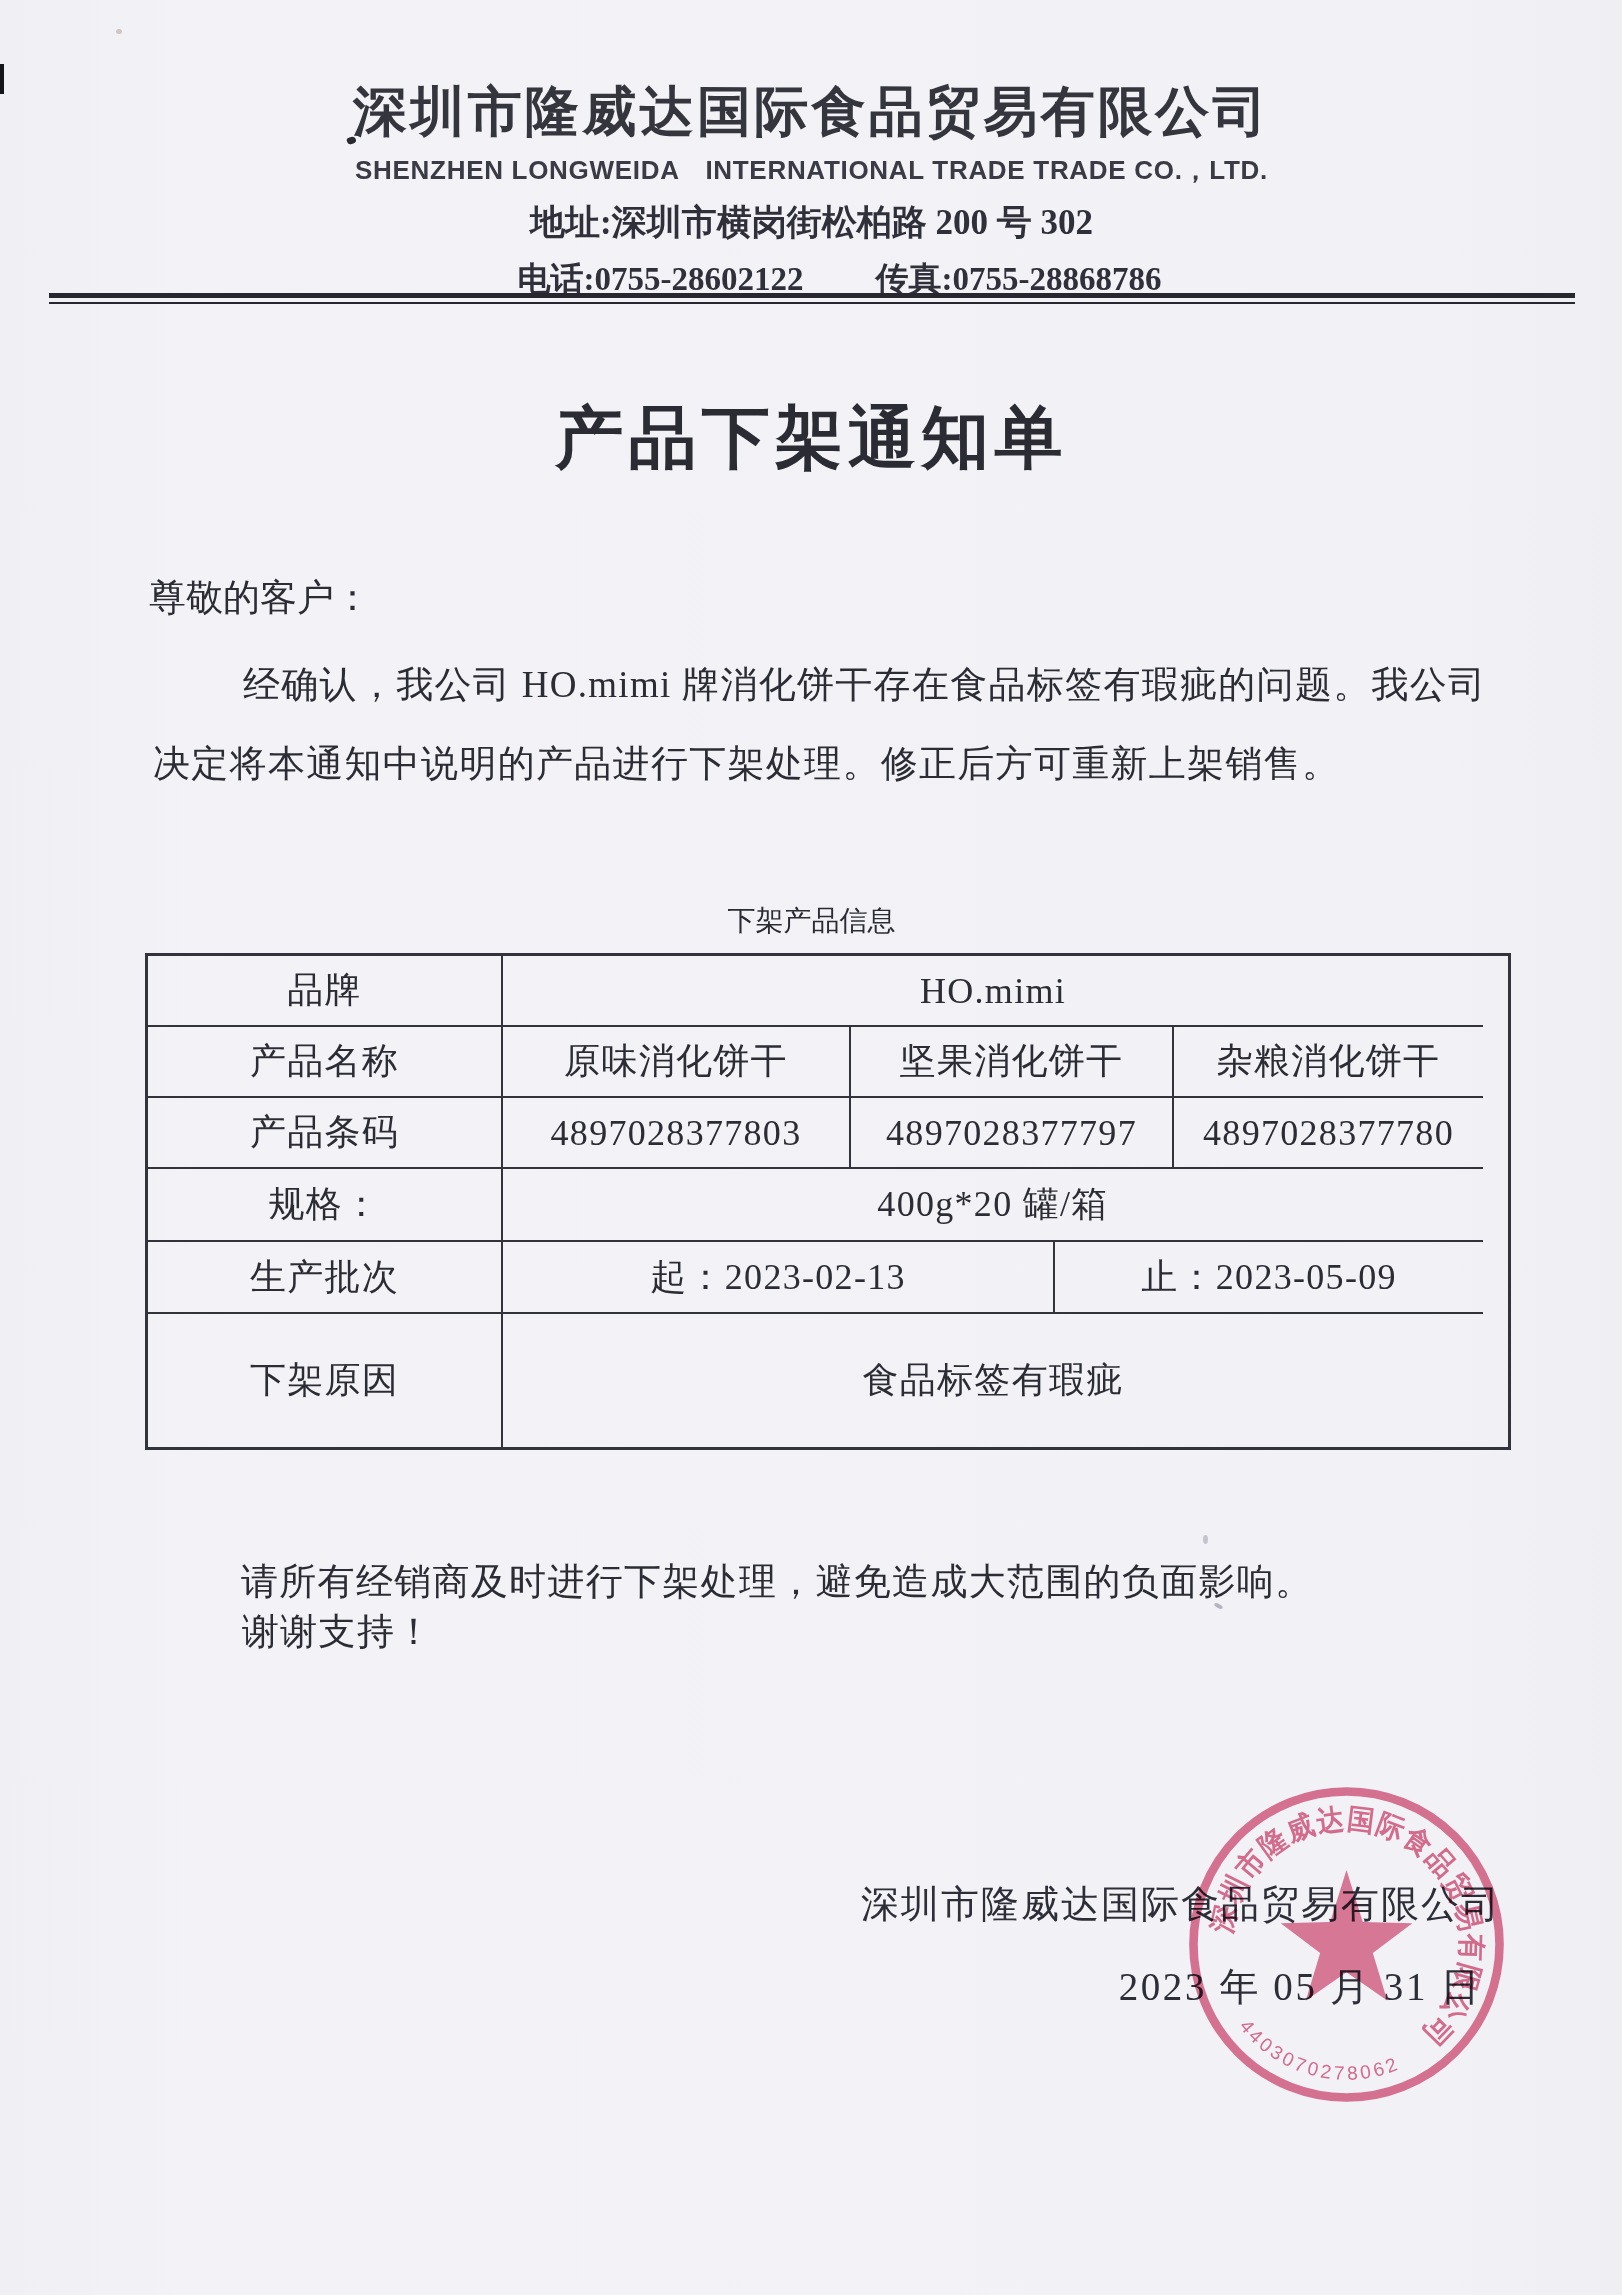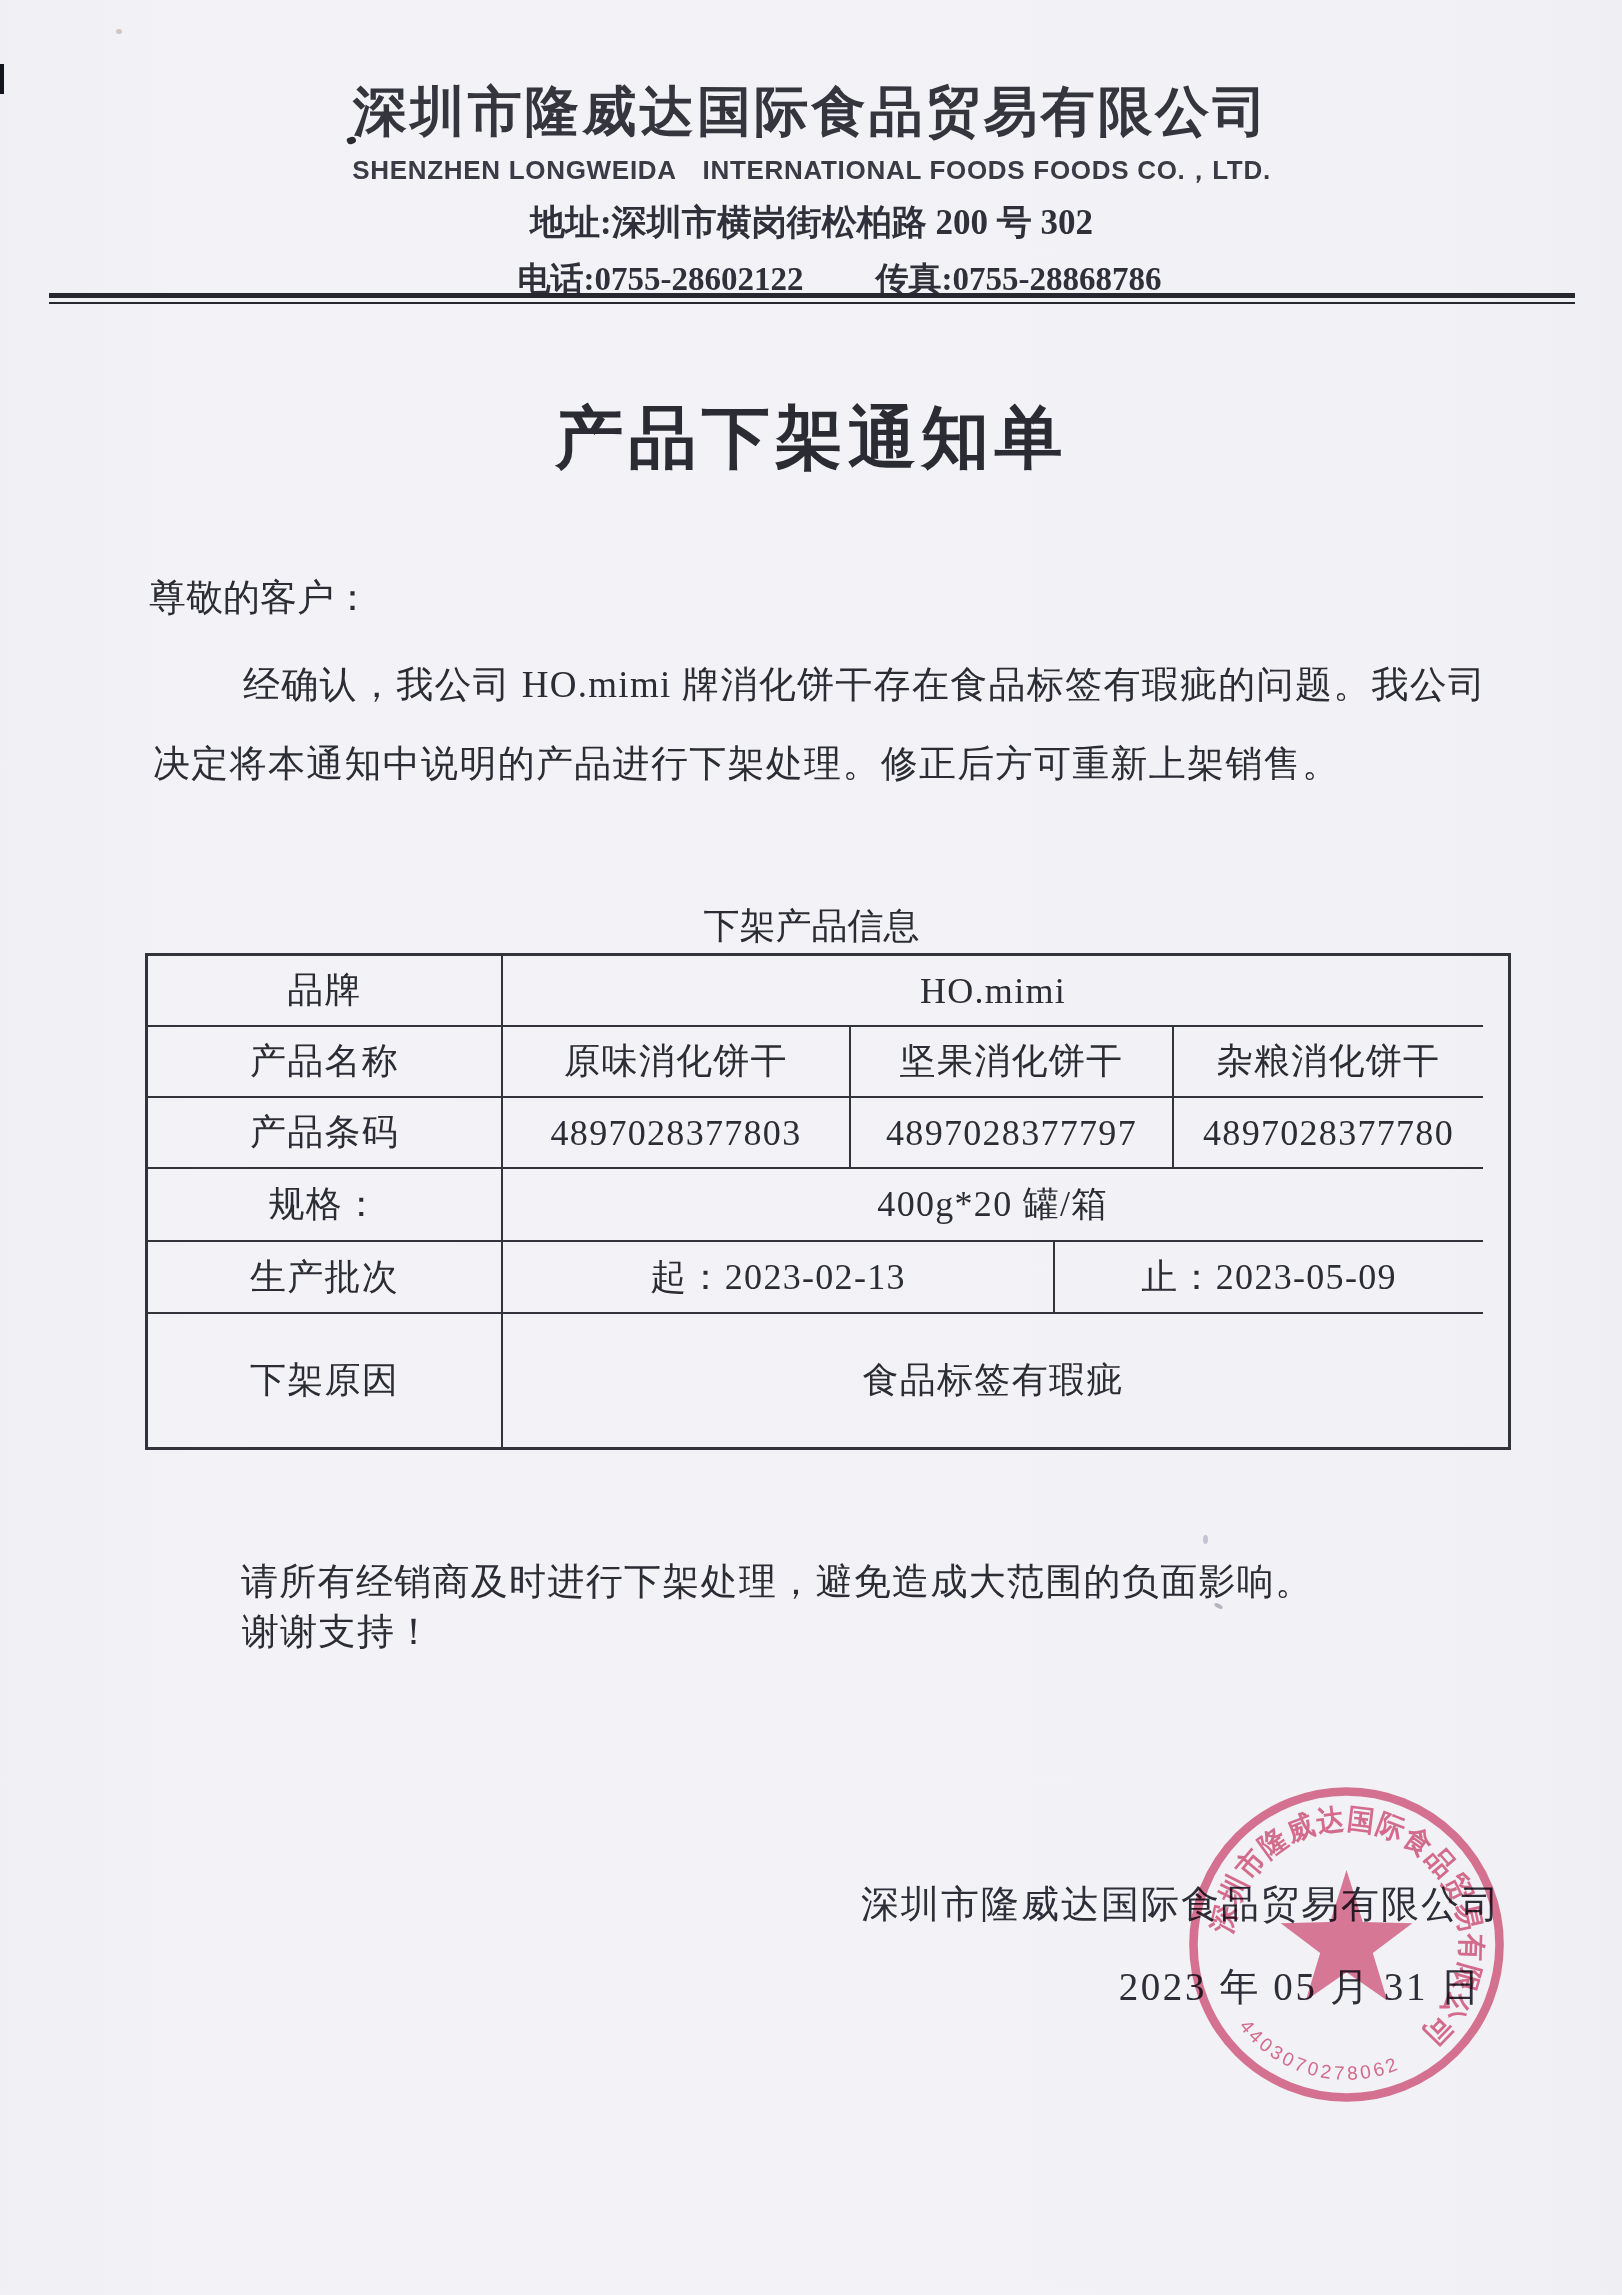--- a/index.html
+++ b/index.html
@@ -17,21 +17,21 @@
   .hdr-cn{top:76px;font-size:54px;font-weight:bold;letter-spacing:3.3px;color:#35353e;}
   .hdr-en{top:153px;font-size:26px;font-weight:bold;font-family:"Liberation Sans","DejaVu Sans",sans-serif;color:#3b3b45;letter-spacing:0.7px;}
   .hdr-addr{top:199px;font-size:35px;font-weight:bold;color:#30303a;}
   .hdr-tel{top:257px;font-size:33px;font-weight:bold;color:#30303a;padding-left:28px;}
   .hdr-tel .gap{display:inline-block;width:72px;}
   .rule{top:293px;left:49px;width:1526px;height:3.9px;border-top:5.2px solid #272730;border-bottom:2.6px solid #272730;}
   .doc-title{top:393px;font-size:68px;font-weight:bold;letter-spacing:5.2px;color:#2b2b33;}
   .salutation{top:573px;left:149px;font-size:37px;}
   .para-line1{top:660px;left:243px;font-size:37px;letter-spacing:1.3px;}
   .para-line2{top:739px;left:153px;font-size:37px;letter-spacing:1.3px;}
-  .tbl-caption{top:902px;font-size:36px;color:#2b2b33;}
+  .tbl-caption{top:902px;font-size:28px;color:#2b2b33;}
   .info-table{
     top:953px;left:145px;width:1366px;
     display:grid;
     grid-template-columns:355px 348px 204px 119px 309px;
     grid-template-rows:71px 71px 71px 73px 72px 133px;
     border:3.3px solid #33333b;
     box-sizing:border-box;
     font-size:36px;
   }
   .cell{
@@ -55,21 +55,21 @@
   .edge-tick{top:64px;left:0;width:3.9px;height:30px;background:#14141c;}
   .speck3{top:1604px;left:1214px;width:9.2px;height:3.9px;background:#a8a4b2;border-radius:50%;transform:rotate(28deg);opacity:.8;}
   .speck4{top:1535px;left:1203px;width:5.2px;height:9.2px;background:#b3afc0;border-radius:50%;opacity:.7;}
 </style>
 </head>
 <body>
 
 <div class="page">
 
   <div class="abs center hdr-cn">深圳市隆威达国际食品贸易有限公司</div>
-  <div class="abs center hdr-en">SHENZHEN LONGWEIDA　INTERNATIONAL FOODS FOODS CO.，LTD.</div>
+  <div class="abs center hdr-en">SHENZHEN LONGWEIDA　INTERNATIONAL TRADE TRADE CO.，LTD.</div>
   <div class="abs center hdr-addr">地址:深圳市横岗街松柏路 200 号 302</div>
   <div class="abs center hdr-tel">
     <span>电话:0755-28602122</span><span class="gap"></span><span>传真:0755-28868786</span>
   </div>
   <div class="abs rule"></div>
 
   <div class="abs center doc-title">产品下架通知单</div>
 
   <div class="abs salutation">尊敬的客户：</div>
   <div class="abs para-line1">经确认，我公司 HO.mimi 牌消化饼干存在食品标签有瑕疵的问题。我公司</div>

